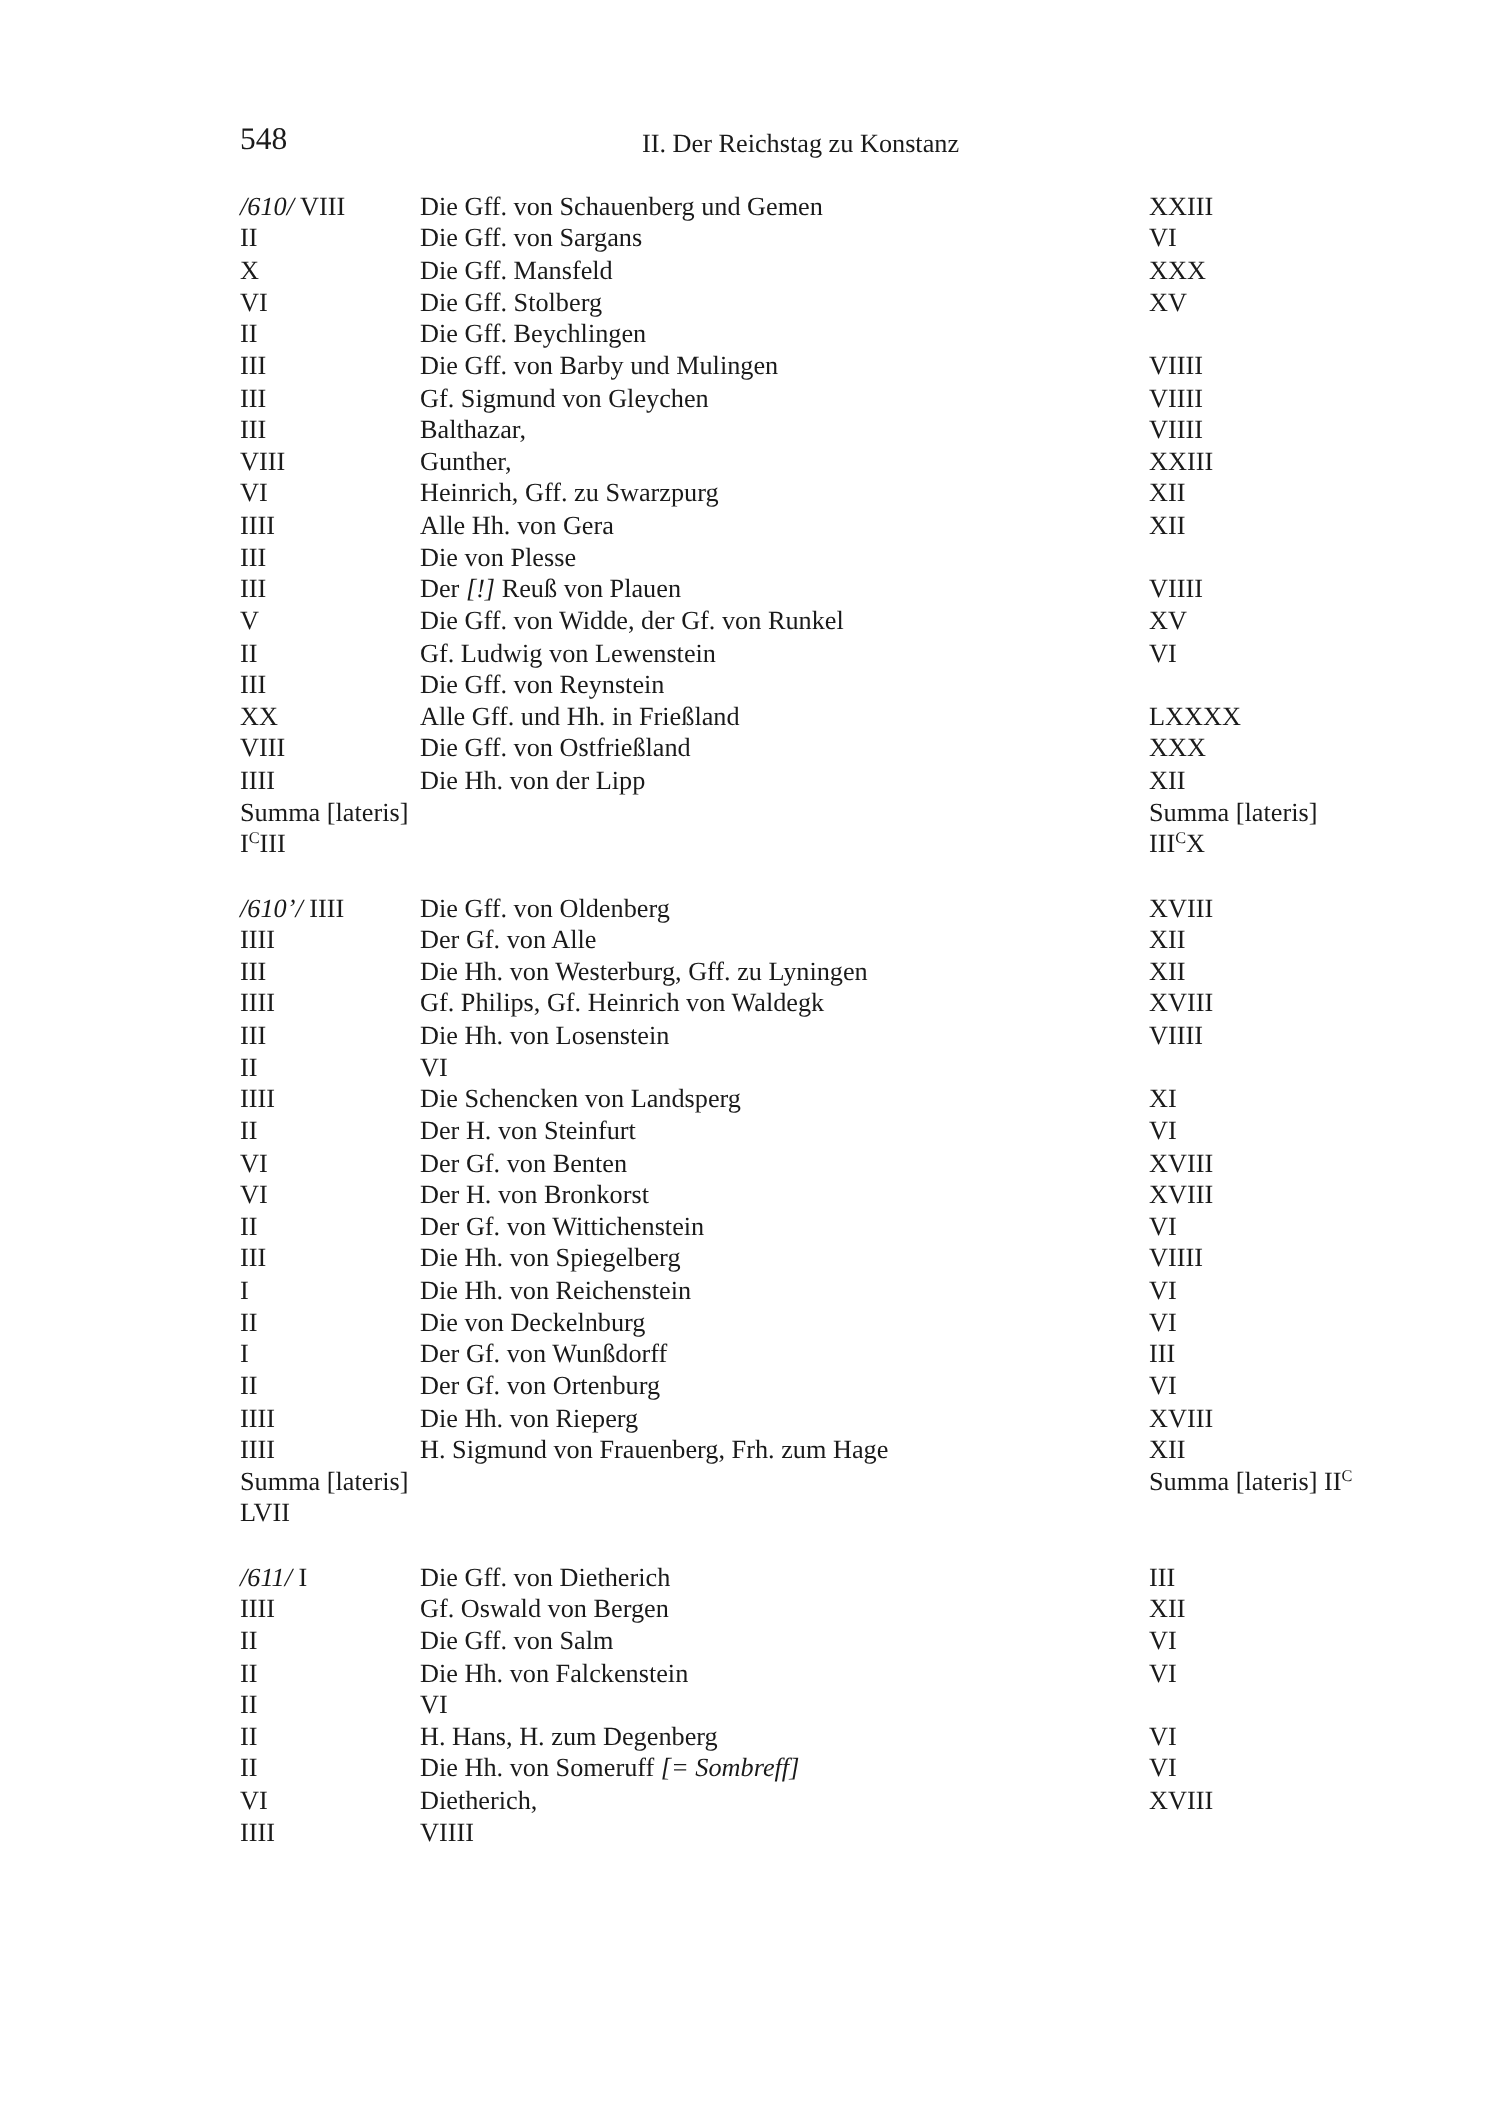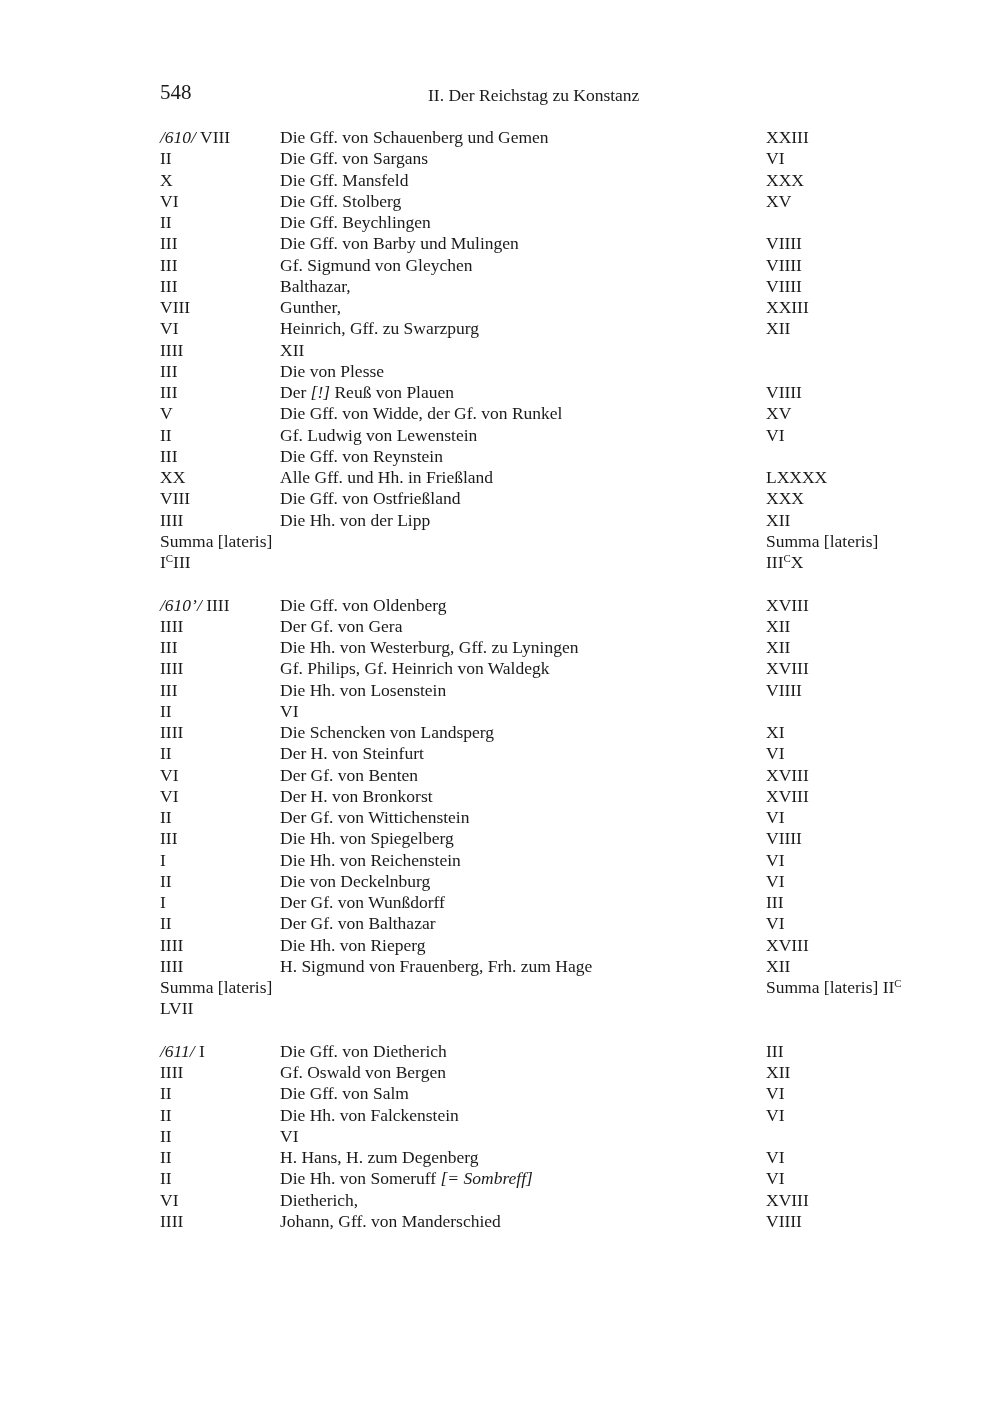--- a/index.html
+++ b/index.html
@@ -104,20 +104,21 @@
         <span class="c2"><span>Gunther,</span></span>
         <span class="c3"><span>XXIII</span></span>
       </div>
       <div class="row">
         <span class="c1"><span>VI</span></span>
         <span class="c2"><span>Heinrich, Gff. zu Swarzpurg</span></span>
         <span class="c3"><span>XII</span></span>
       </div>
       <div class="row">
         <span class="c1"><span>IIII</span></span>
+        <span class="c2"><span>Alle Hh. von Gera</span></span>
         <span class="c3"><span>XII</span></span>
       </div>
       <div class="row">
         <span class="c1"><span>III</span></span>
         <span class="c2"><span>Die von Plesse</span></span>
         <span class="c3"></span>
       </div>
       <div class="row">
         <span class="c1"><span>III</span></span>
         <span class="c2"><span>Der </span><span class="it">[!]</span><span> Reuß von Plauen</span></span>
@@ -164,21 +165,21 @@
         <span class="c3"><span>III</span><sup class="supc">C</sup><span>X</span></span>
       </div>
       <div class="row spacer"></div>
       <div class="row">
         <span class="c1"><span class="it">/610’/</span><span> IIII</span></span>
         <span class="c2"><span>Die Gff. von Oldenberg</span></span>
         <span class="c3"><span>XVIII</span></span>
       </div>
       <div class="row">
         <span class="c1"><span>IIII</span></span>
-        <span class="c2"><span>Der Gf. von Gera</span></span>
+        <span class="c2"><span>Der Gf. von Alle</span></span>
         <span class="c3"><span>XII</span></span>
       </div>
       <div class="row">
         <span class="c1"><span>III</span></span>
         <span class="c2"><span>Die Hh. von Westerburg, Gff. zu Lyningen</span></span>
         <span class="c3"><span>XII</span></span>
       </div>
       <div class="row">
         <span class="c1"><span>IIII</span></span>
         <span class="c2"><span>Gf. Philips, Gf. Heinrich von Waldegk</span></span>
@@ -233,21 +234,21 @@
         <span class="c2"><span>Die von Deckelnburg</span></span>
         <span class="c3"><span>VI</span></span>
       </div>
       <div class="row">
         <span class="c1"><span>I</span></span>
         <span class="c2"><span>Der Gf. von Wunßdorff</span></span>
         <span class="c3"><span>III</span></span>
       </div>
       <div class="row">
         <span class="c1"><span>II</span></span>
-        <span class="c2"><span>Der Gf. von Balthazar</span></span>
+        <span class="c2"><span>Der Gf. von Ortenburg</span></span>
         <span class="c3"><span>VI</span></span>
       </div>
       <div class="row">
         <span class="c1"><span>IIII</span></span>
         <span class="c2"><span>Die Hh. von Rieperg</span></span>
         <span class="c3"><span>XVIII</span></span>
       </div>
       <div class="row">
         <span class="c1"><span>IIII</span></span>
         <span class="c2"><span>H. Sigmund von Frauenberg, Frh. zum Hage</span></span>
@@ -298,17 +299,16 @@
         <span class="c2"><span>Die Hh. von Someruff </span><span class="it">[= Sombreff]</span></span>
         <span class="c3"><span>VI</span></span>
       </div>
       <div class="row">
         <span class="c1"><span>VI</span></span>
         <span class="c2"><span>Dietherich,</span></span>
         <span class="c3"><span>XVIII</span></span>
       </div>
       <div class="row">
         <span class="c1"><span>IIII</span></span>
-        <span class="c2"><span>Johann, Gff. von Manderschied</span></span>
         <span class="c3"><span>VIIII</span></span>
       </div>
     </div>
 </div>
 
 </body></html>

